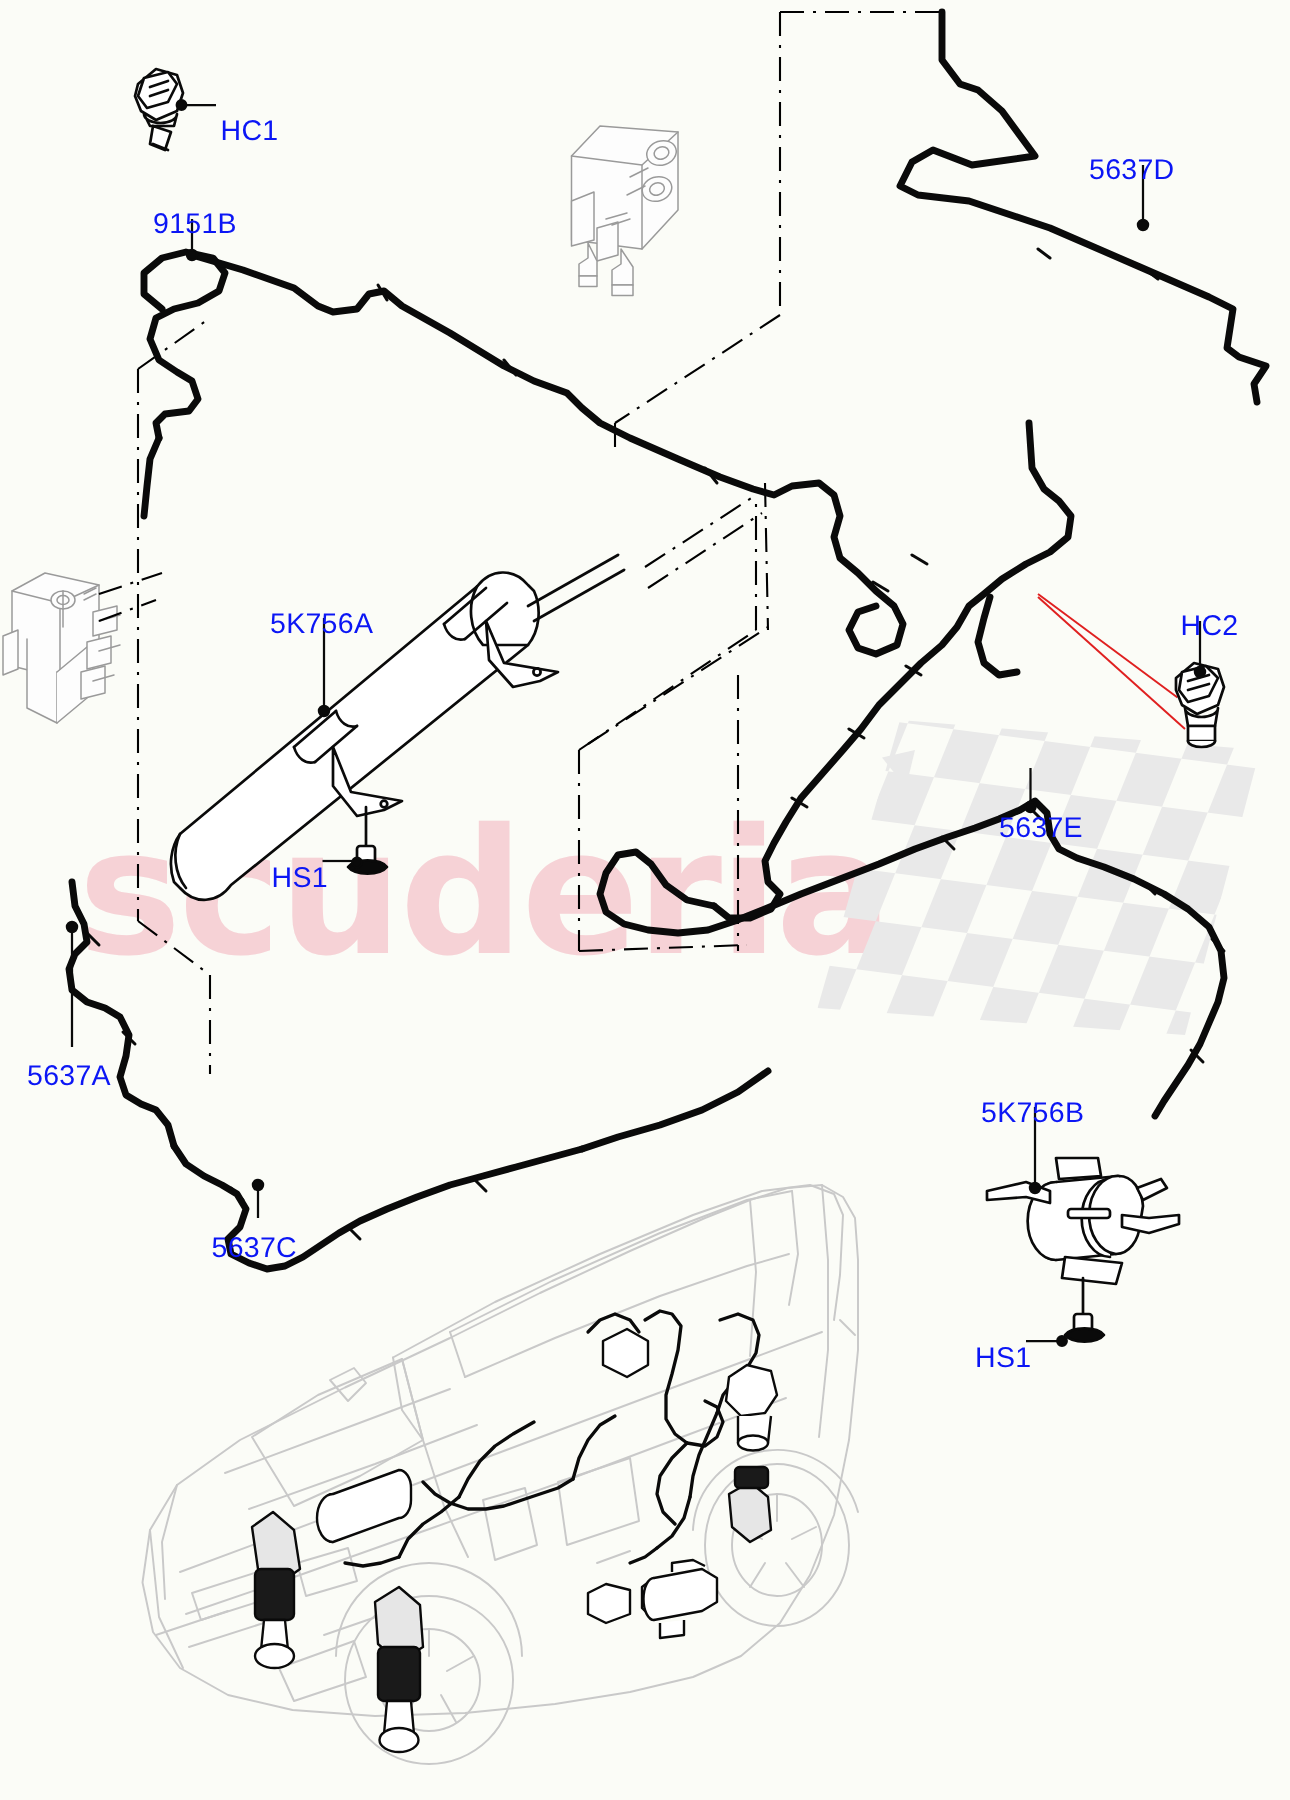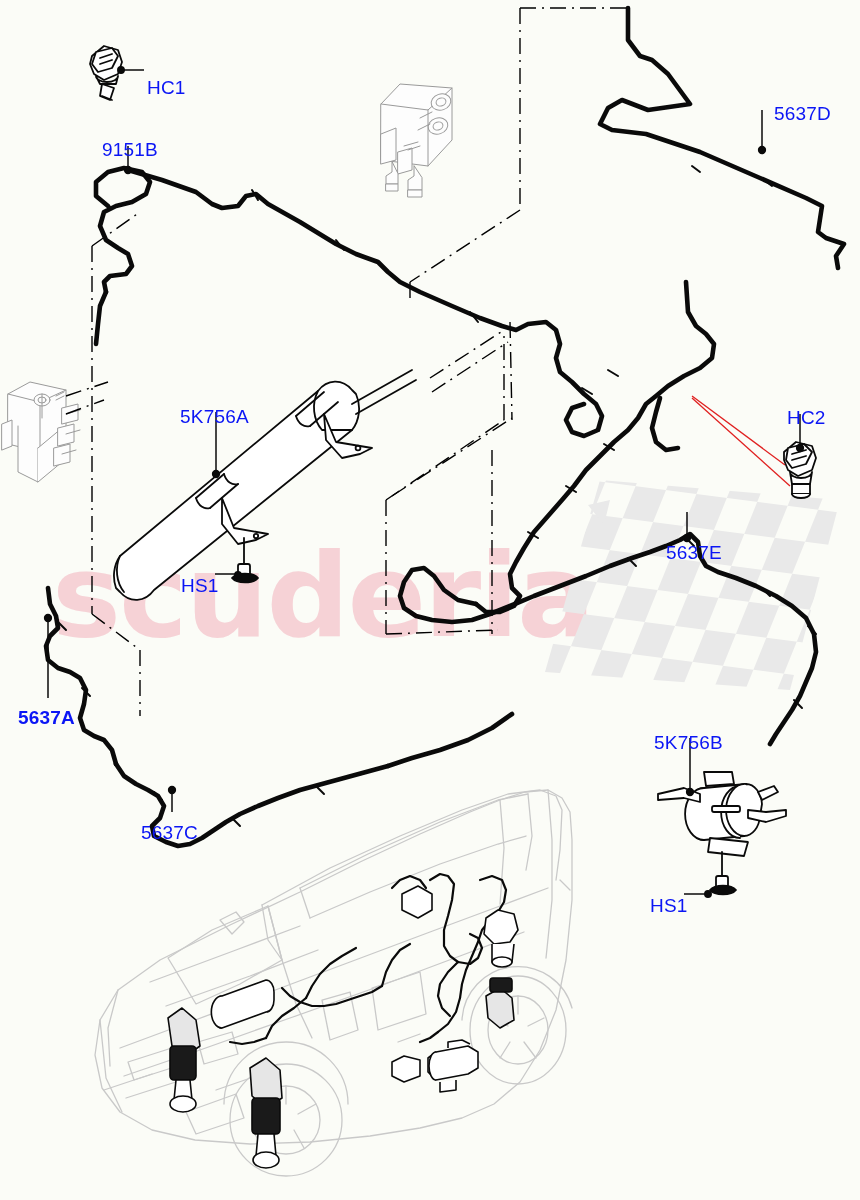--- a/index.html
+++ b/index.html
@@ -444,24 +444,24 @@
       <circle cx="690" cy="792" r="3.4"></circle>
 
       <line x1="684" y1="894" x2="706" y2="894"></line>
       <circle cx="708" cy="894" r="3.2"></circle>
     </g>
   </svg>
 
   <div class="layer" style="pointer-events:none">
     <div class="lbl" style="left:147px;top:66px;">HC1</div>
     <div class="lbl" style="left:102px;top:128px;">9151B</div>
-    <div class="lbl" style="left:726px;top:92px;margin-left:48px;">5637D</div>
+    <div class="lbl" style="left:726px;top:92px;">5637D</div>
     <div class="lbl" style="left:180px;top:395px;">5K756A</div>
     <div class="lbl" style="left:787px;top:396px;">HC2</div>
     <div class="lbl" style="left:181px;top:564px;">HS1</div>
     <div class="lbl" style="left:666px;top:495px;margin-top:36px;">5637E</div>
-    <div class="lbl" style="left:18px;top:696px;font-weight:bold;">5637A</div>
+    <div class="lbl" style="left:18px;top:696px;">5637A</div>
     <div class="lbl" style="left:141px;top:811px;">5637C</div>
     <div class="lbl" style="left:654px;top:721px;">5K756B</div>
     <div class="lbl" style="left:650px;top:884px;">HS1</div>
   </div>
 
 </div>
 
 </body></html>

